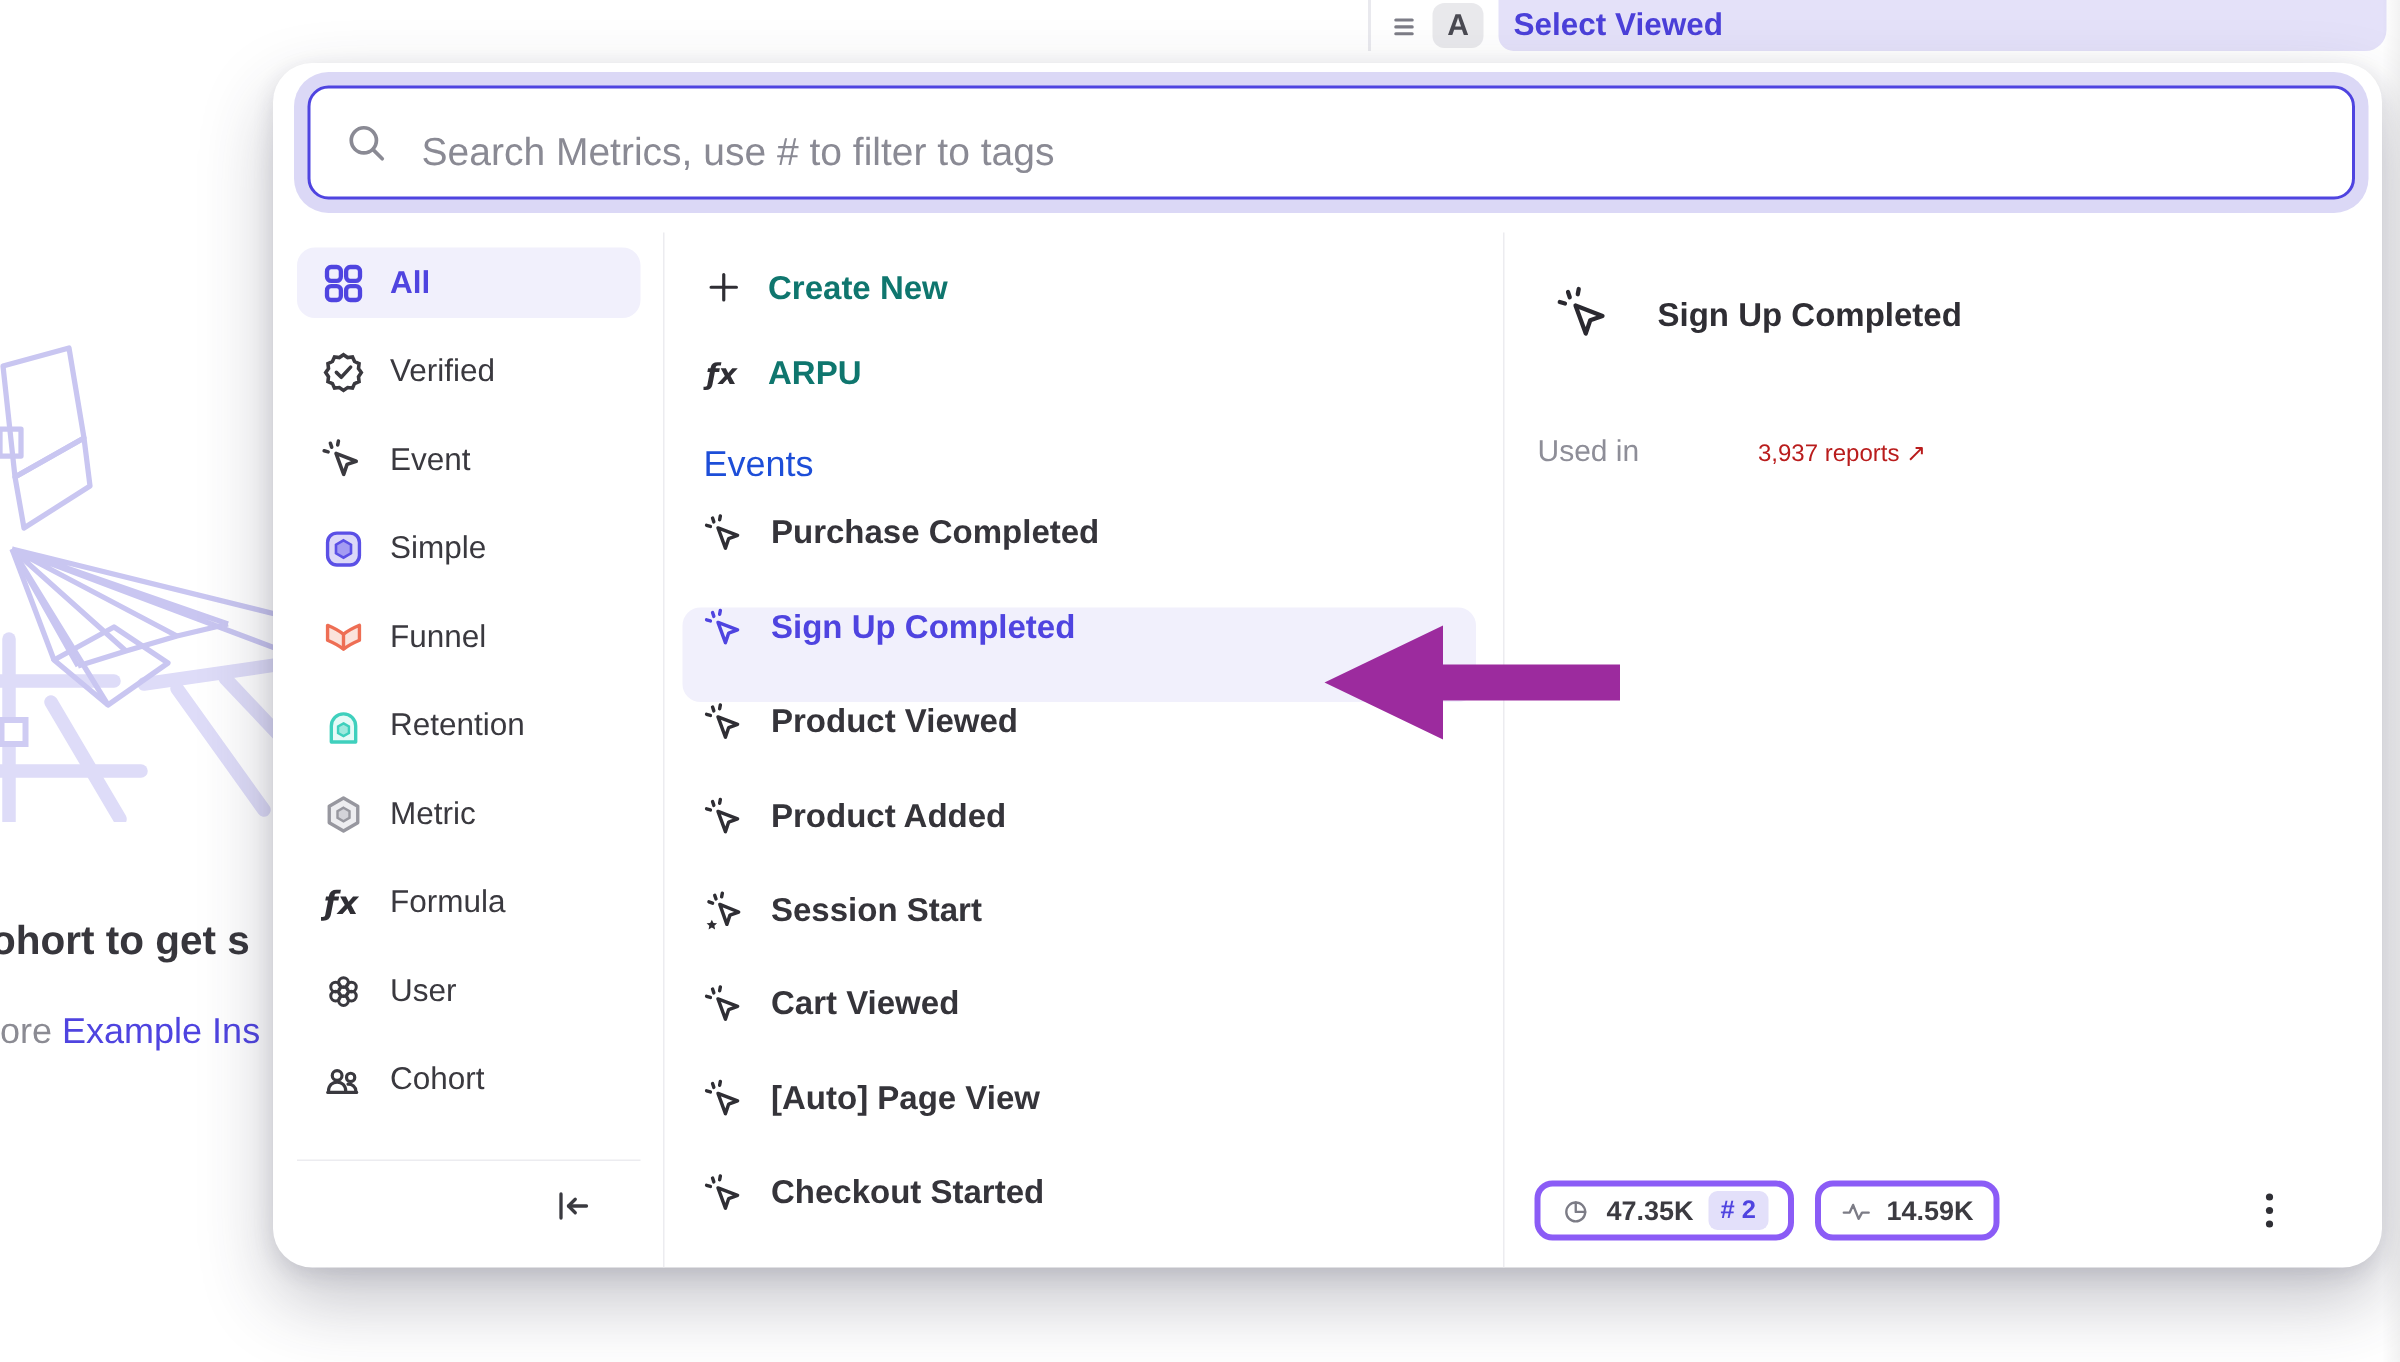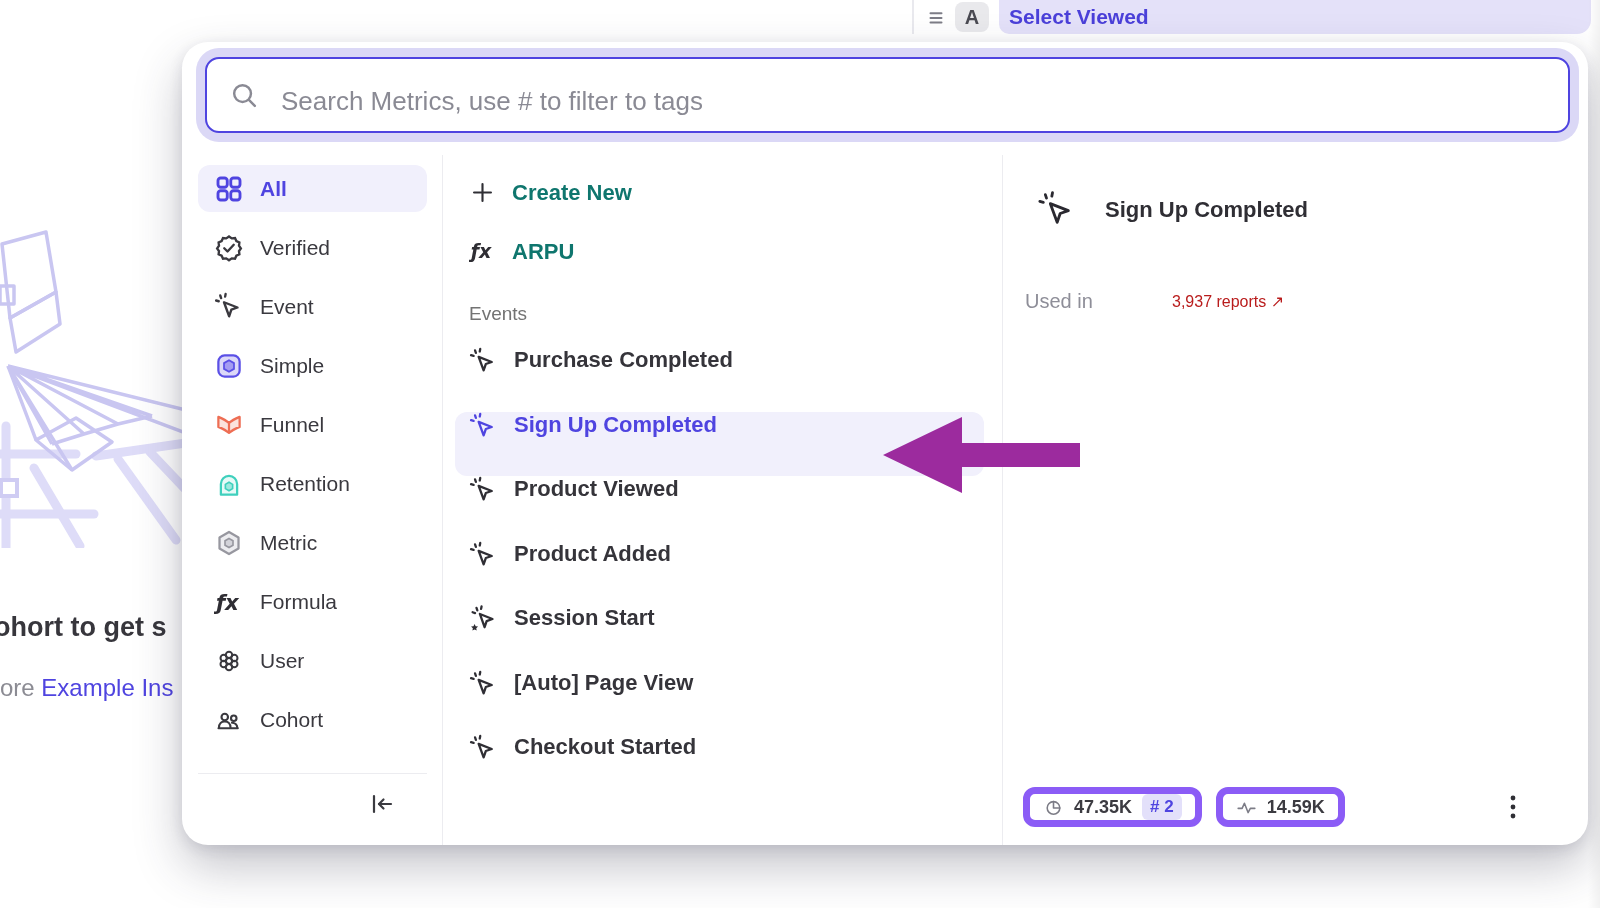--- a/index.html
+++ b/index.html
@@ -56,40 +56,40 @@
                display:flex; justify-content:flex-end; height:72px; }
   .collapse-btn { background:none; border:none; cursor:pointer; width:34px; height:32px; padding:0; }
   .collapse-btn svg { width:30px; height:28px; display:block; }
 
   
   .m-row { height:59px; display:flex; align-items:center; padding-left:14px; cursor:pointer; color:#0f766e; }
   .m-row .ic { width:27px; height:27px; margin-right:16px; flex:0 0 27px; }
   .m-row .ic svg { width:27px; height:27px; display:block; }
   .m-row .lbl { font-size:22px; font-weight:600; }
   .sec-label { height:66px; display:flex; align-items:center; padding-left:14px;
-               color:#737373; font-size:19px; font-weight:500; }
+               color:#1d4ed8; font-size:24px; font-weight:500; }
   .ev-row { height:64.5px; border-radius:12px; display:flex; padding-left:14px;
             cursor:pointer; color:#35343a; }
   .ev-row .ic { width:29px; height:29px; margin-right:16px; flex:0 0 29px; color:#2f2e34; }
   .ev-row .ic svg { width:29px; height:29px; display:block; }
   .ev-row .lbl { font-size:22px; font-weight:600; }
   .ev-row.selected { background:#f1f0fc; }
   .ev-row.selected .lbl { color:#4f44e0; }
   .ev-row.selected .ic { color:#4f44e0; }
 
   
   .d-head { display:flex; align-items:center; }
   .d-head .ic { width:40px; height:40px; margin-left:14px; margin-right:28px; color:#2a2930; }
   .d-head .ic svg { width:40px; height:40px; display:block; }
   .d-title { font-size:22px; font-weight:700; color:#2f2e34; }
   .d-used { display:flex; align-items:center; margin-top:60px; padding-left:2px; }
   .d-used .k { width:147px; color:#8e8e98; font-size:20px; }
   .d-used .v { color:#b91c1c; font-size:16px; font-weight:500; cursor:pointer; }
   .d-foot { margin-top:auto; display:flex; align-items:center; gap:14px; }
-  .pill { height:40px; border:7px solid #8b5cf6; border-radius:12px; display:flex; align-items:center;
+  .pill { height:40px; border:4px solid #8b5cf6; border-radius:12px; display:flex; align-items:center;
           gap:10px; padding:0 13px; background:#fff; cursor:pointer; }
   .pill .p-ic { width:21px; height:21px; color:#7c7c86; }
   .pill .p-ic svg { width:21px; height:21px; display:block; }
   .pill .p-val { font-size:18px; font-weight:600; color:#3c3b41; }
   .pill .p-chip { background:#e3e0fa; color:#4f44e0; font-size:17px; font-weight:600;
                   border-radius:6px; padding:3px 8px; }
   .kebab { margin-left:auto; margin-right:40px; background:none; border:none; cursor:pointer;
            width:26px; height:30px; }
   .kebab svg { width:26px; height:30px; display:block; }
 
@@ -349,20 +349,29 @@
           <span class="ic">
             <svg viewBox="0 0 24 24" fill="none">
                 <path d="M9 7.4 L19.4 11.6 L14.6 13.3 L12.9 18.4 Z" stroke="currentColor" stroke-width="1.9" stroke-linejoin="round"></path>
                 <path d="M6.2 2.4 L6.9 4.4 M3 6 L5 6.7 M10.4 1.2 L10 3.2" stroke="currentColor" stroke-width="1.9" stroke-linecap="round"></path>
                 <path d="M4.6 15.8 l.9 1.8 2 .2 -1.5 1.4 .4 2 -1.8 -1 -1.8 1 .4 -2 -1.5 -1.4 2 -.2 Z" fill="currentColor"></path>
               </svg>
             </span>
           <span class="lbl">Session Start</span>
         </div>
 
+        <div class="ev-row">
+          <span class="ic">
+            <svg viewBox="0 0 24 24" fill="none">
+                <path d="M8 8.2 L18.8 12.4 L13.9 14.1 L12.1 19.4 Z" stroke="currentColor" stroke-width="1.9" stroke-linejoin="round"></path>
+                <path d="M5 2.8 L5.7 4.9 M1.7 6.8 L3.8 7.4 M9.3 1.6 L8.9 3.7" stroke="currentColor" stroke-width="1.9" stroke-linecap="round"></path>
+              </svg>
+            </span>
+          <span class="lbl">Cart Viewed</span>
+        </div>
 
         <div class="ev-row">
           <span class="ic">
             <svg viewBox="0 0 24 24" fill="none">
                 <path d="M8 8.2 L18.8 12.4 L13.9 14.1 L12.1 19.4 Z" stroke="currentColor" stroke-width="1.9" stroke-linejoin="round"></path>
                 <path d="M5 2.8 L5.7 4.9 M1.7 6.8 L3.8 7.4 M9.3 1.6 L8.9 3.7" stroke="currentColor" stroke-width="1.9" stroke-linecap="round"></path>
               </svg>
             </span>
           <span class="lbl">[Auto] Page View</span>
         </div>

